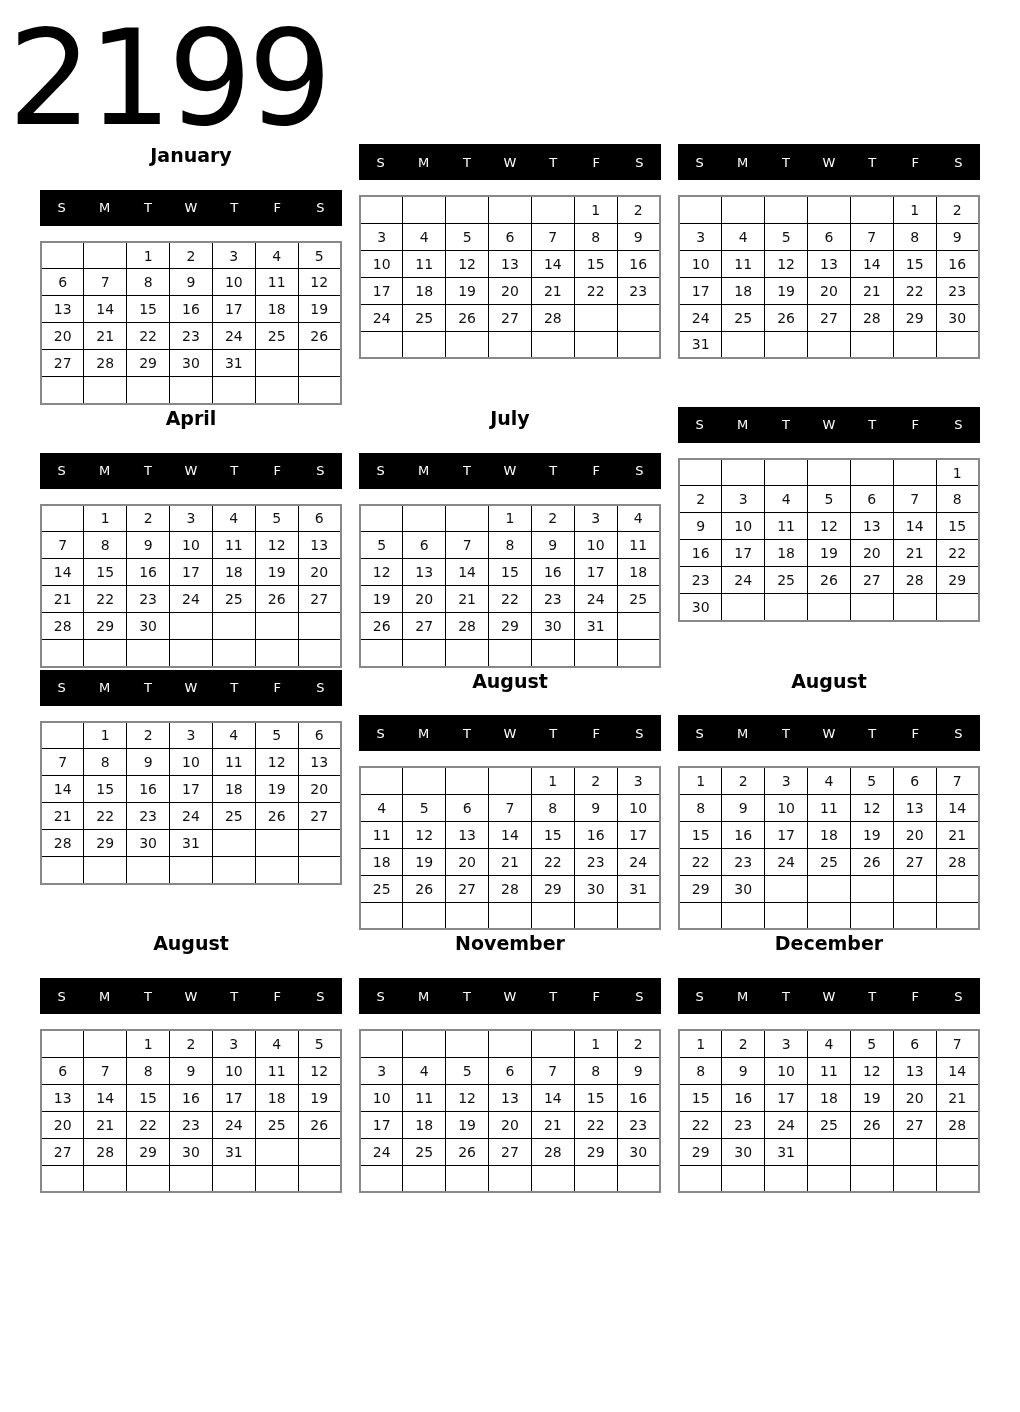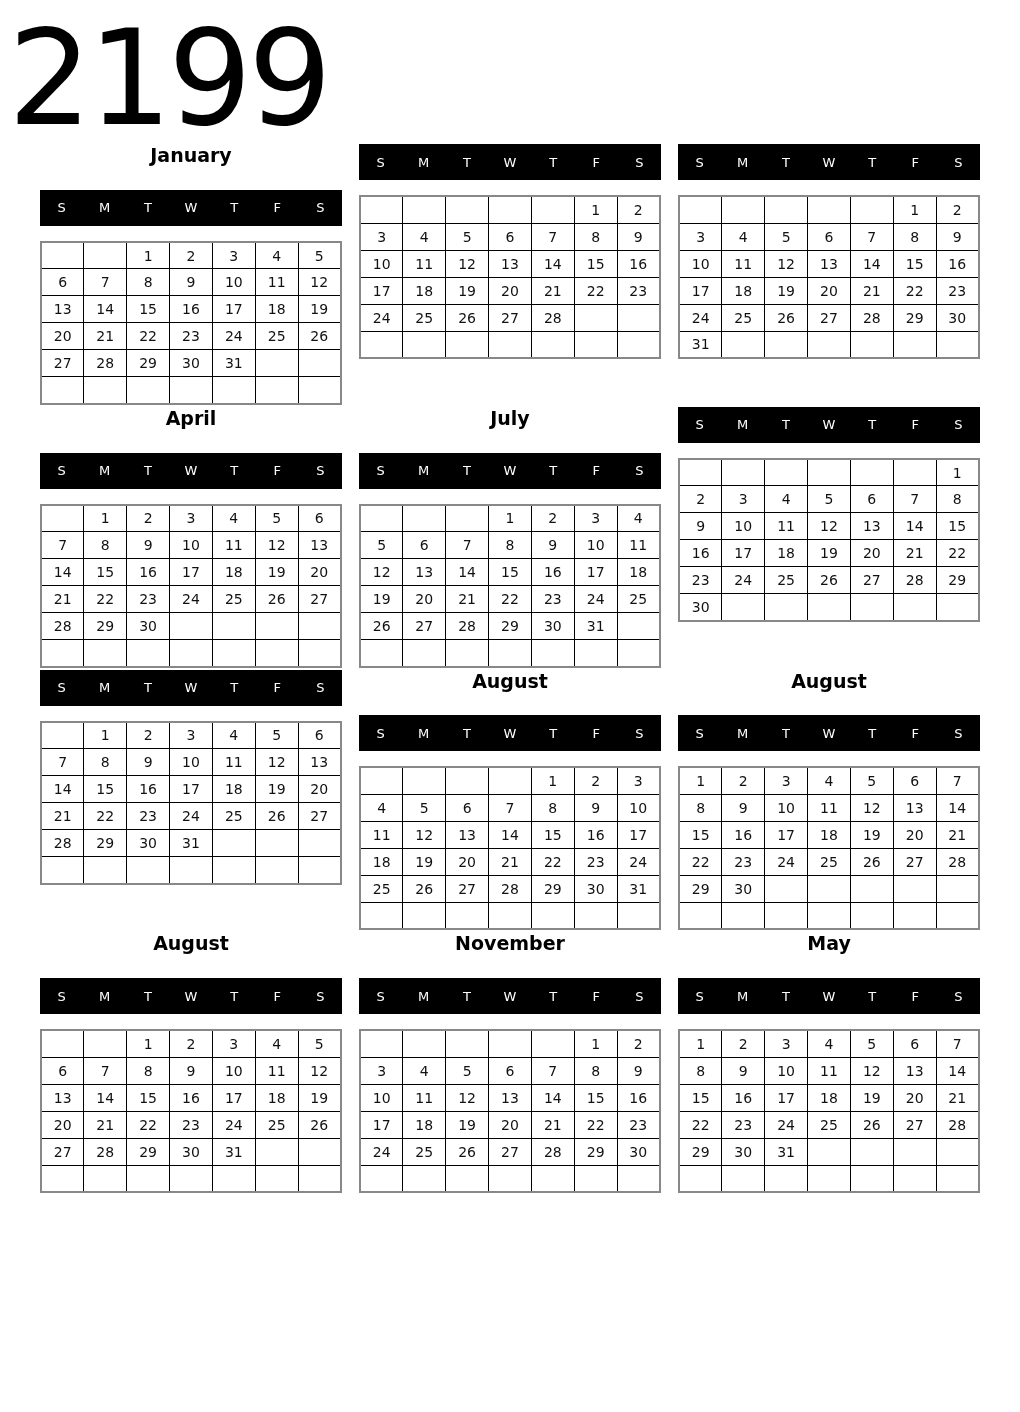--- a/index.html
+++ b/index.html
@@ -839,21 +839,21 @@
               <td></td>
               <td></td>
               <td></td>
               <td></td>
               <td></td>
             </tr>
           </tbody>
         </table>
       </div>
       <div class="month">
-        <div class="month-name">May</div>
+        <div class="month-name">December</div>
         <div class="dow-bar">
           <span>S</span>
           <span>M</span>
           <span>T</span>
           <span>W</span>
           <span>T</span>
           <span>F</span>
           <span>S</span>
         </div>
         <table class="dates">

